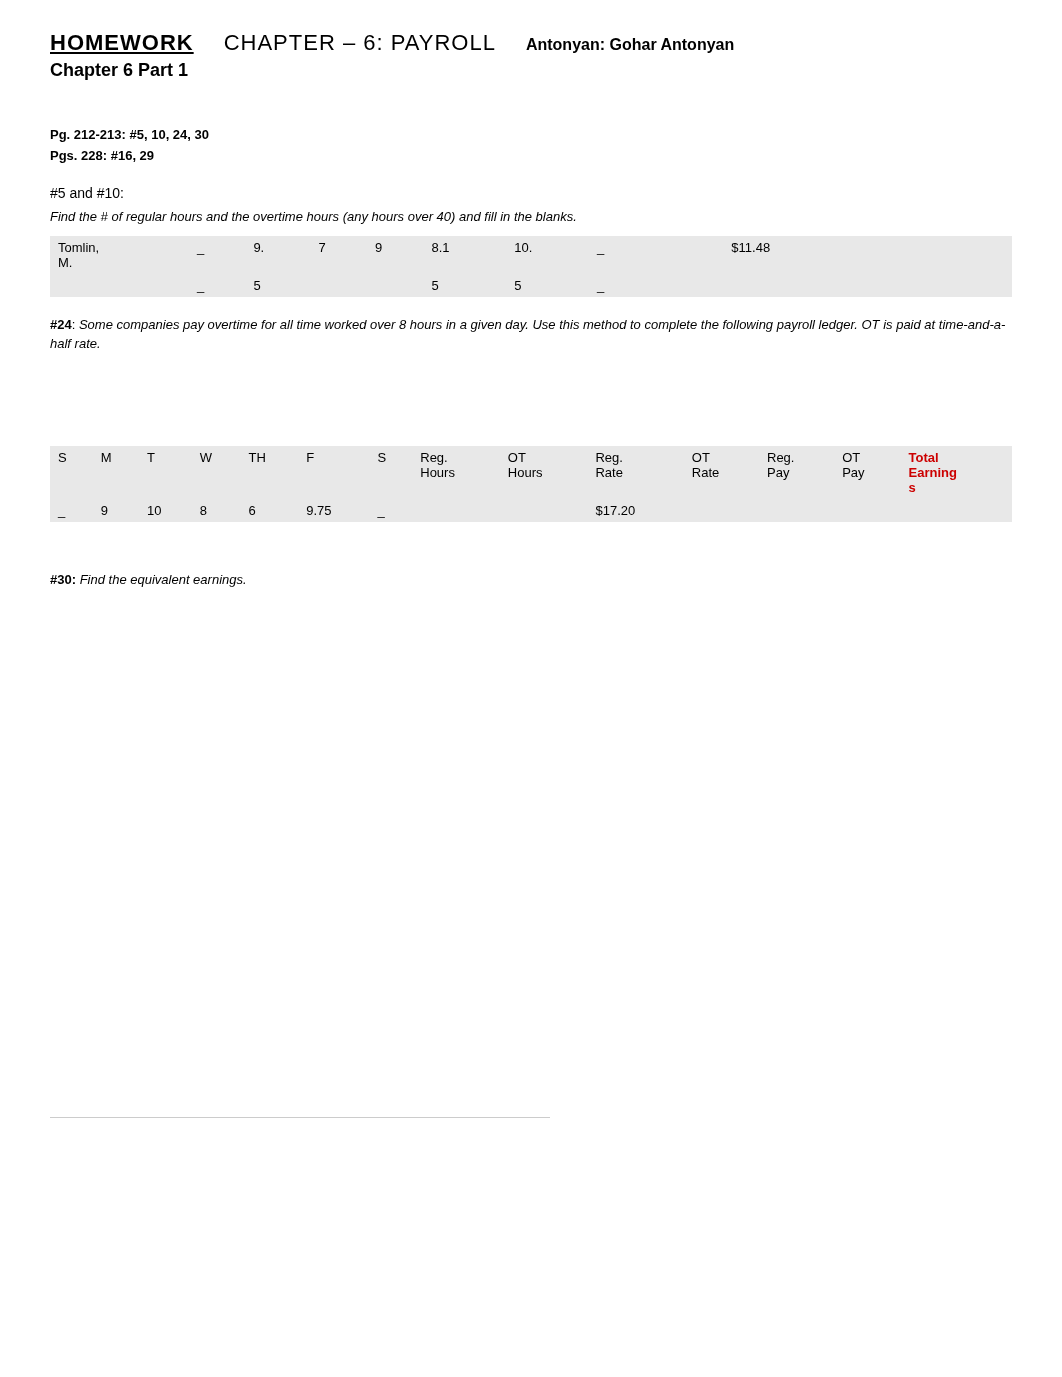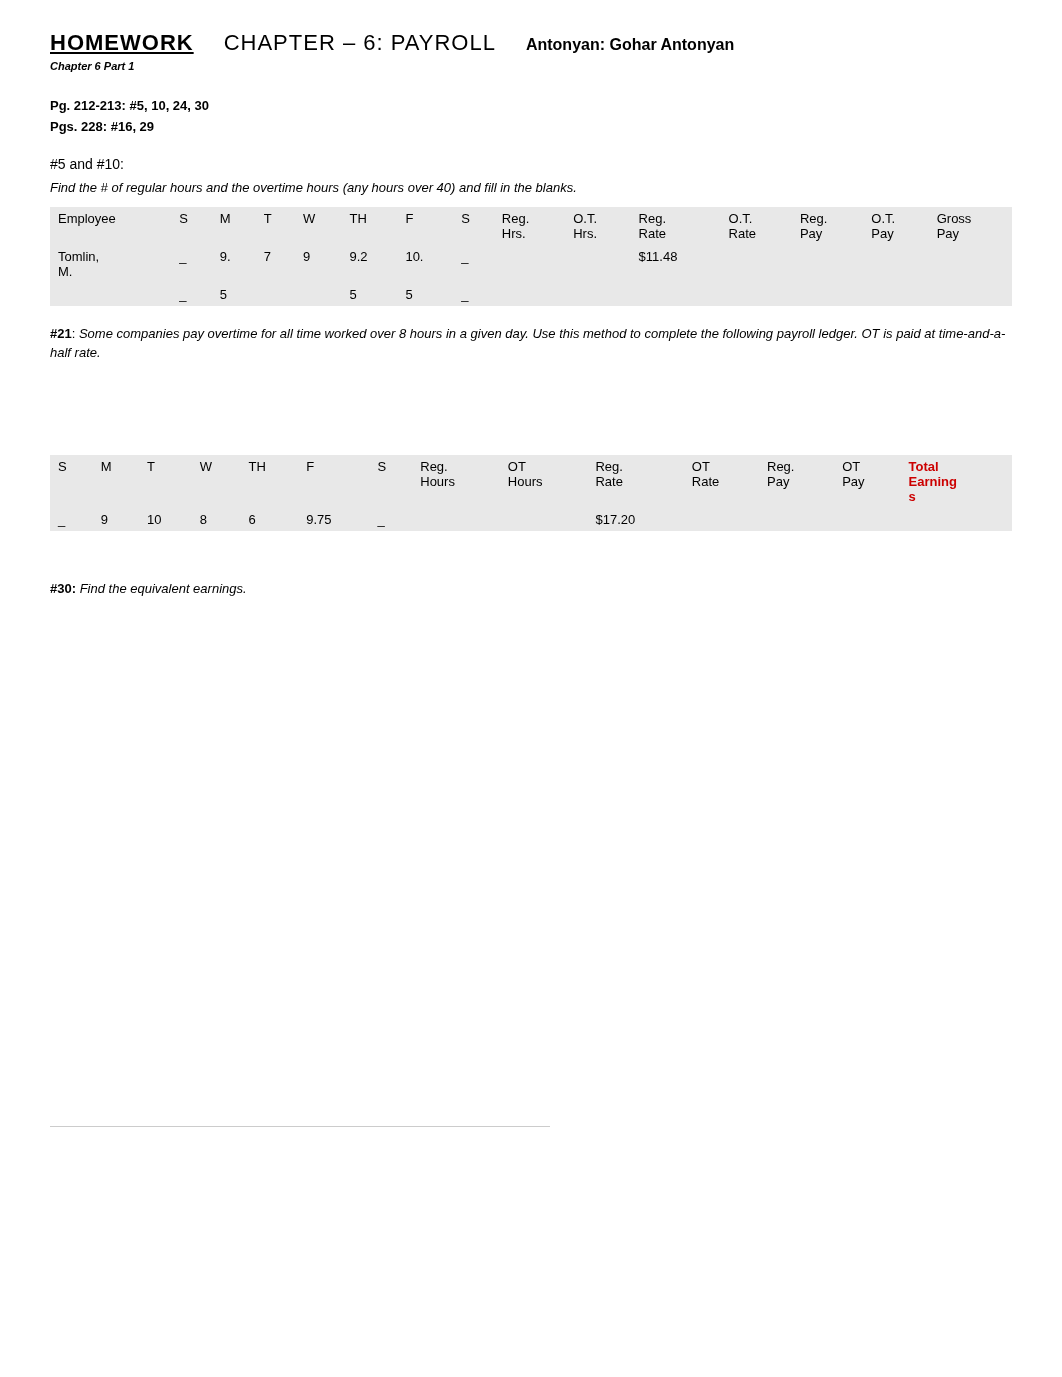--- a/index.html
+++ b/index.html
@@ -27,24 +27,23 @@
     .chapter-title {
       font-size: 22px;
       letter-spacing: 1px;
       text-align: center;
     }
     .professor {
       font-size: 16px;
       font-weight: bold;
     }
     .subtitle {
-      font-style: italic;
-      font-weight: bold;
-      font-size: 11px;
-      margin-bottom: 8px;
+      font-weight: bold;
+      font-size: 18px;
+      margin-bottom: 28px;
     }
     .page-refs {
       font-size: 13px;
       font-weight: bold;
       line-height: 1.6;
       margin-bottom: 18px;
     }
     .section-header {
       font-weight: normal;
       font-size: 14px;
@@ -129,44 +128,27 @@
 <div class="page-refs">
   <div>Pg. 212-213:  #5, 10, 24, 30</div>
   <div>Pgs. 228:  #16, 29</div>
 </div>
 
 <div class="section-header">#5 and #10:</div>
 <div class="instruction">Find the # of regular hours and the overtime hours (any hours over 40) and fill in the blanks.</div>
 
 <table class="table1">
   <tbody>
-      <tr>
-    <td>Employee</td>
-    <td>S</td>
-    <td>M</td>
-    <td>T</td>
-    <td>W</td>
-    <td>TH</td>
-    <td>F</td>
-    <td>S</td>
-    <td>Reg.<br>Hrs.</td>
-    <td>O.T.<br>Hrs.</td>
-    <td>Reg.<br>Rate</td>
-    <td>O.T.<br>Rate</td>
-    <td>Reg.<br>Pay</td>
-    <td>O.T.<br>Pay</td>
-    <td>Gross<br>Pay</td>
-  </tr>
   <tr>
     <td>Tomlin,<br>M.</td>
     <td>_</td>
     <td>9.</td>
     <td>7</td>
     <td>9</td>
-    <td>9.2</td>
+    <td>8.1</td>
     <td>10.</td>
     <td>_</td>
     <td></td>
     <td></td>
     <td>$11.48</td>
     <td></td>
     <td></td>
     <td></td>
     <td></td>
   </tr>
@@ -184,21 +166,21 @@
     <td></td>
     <td></td>
     <td></td>
     <td></td>
     <td></td>
   </tr>
 </tbody>
   </table>
 
 <div class="problem-24">
-  <strong>#21</strong>: <em>Some companies pay overtime for all time worked over 8 hours in a given day. Use this method to complete the following payroll ledger. OT is paid at time-and-a-half rate.</em>
+  <strong>#24</strong>: <em>Some companies pay overtime for all time worked over 8 hours in a given day. Use this method to complete the following payroll ledger. OT is paid at time-and-a-half rate.</em>
 </div>
 
 <div class="spacer-large"></div>
 <div class="spacer-large"></div>
 
 <table class="table2">
   <tbody>
       <tr>
     <td>S</td>
     <td>M</td>

